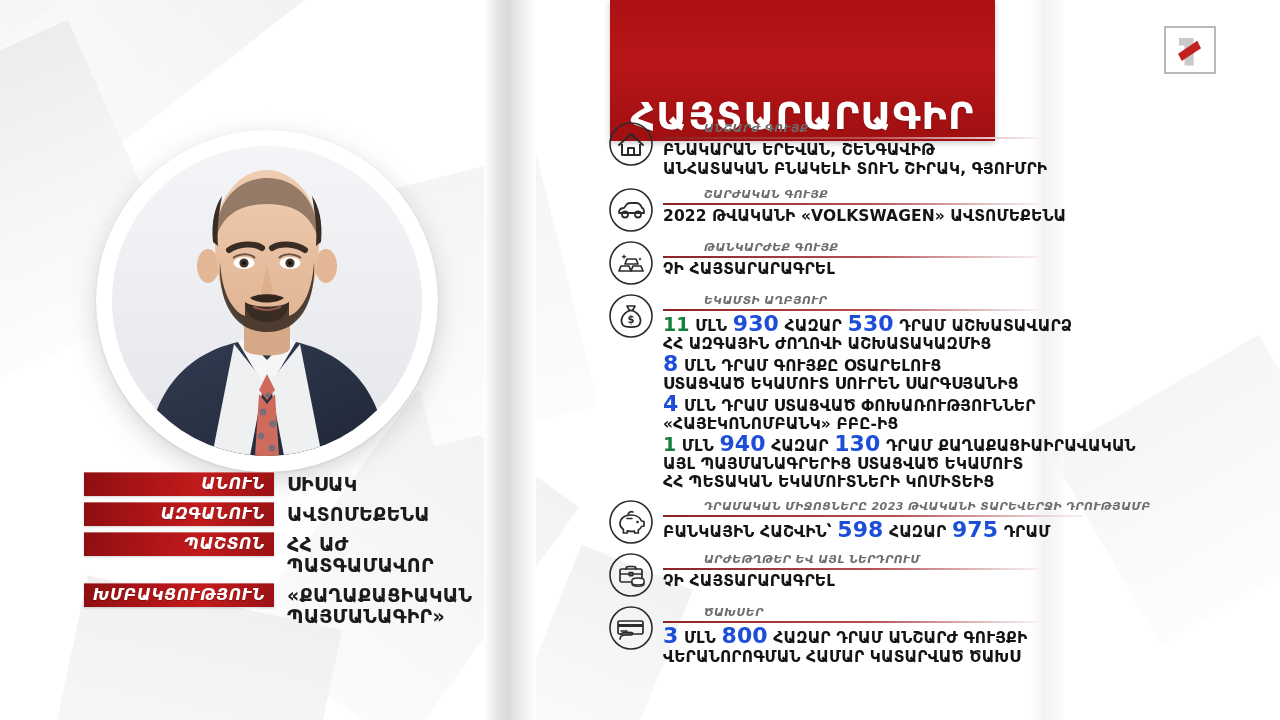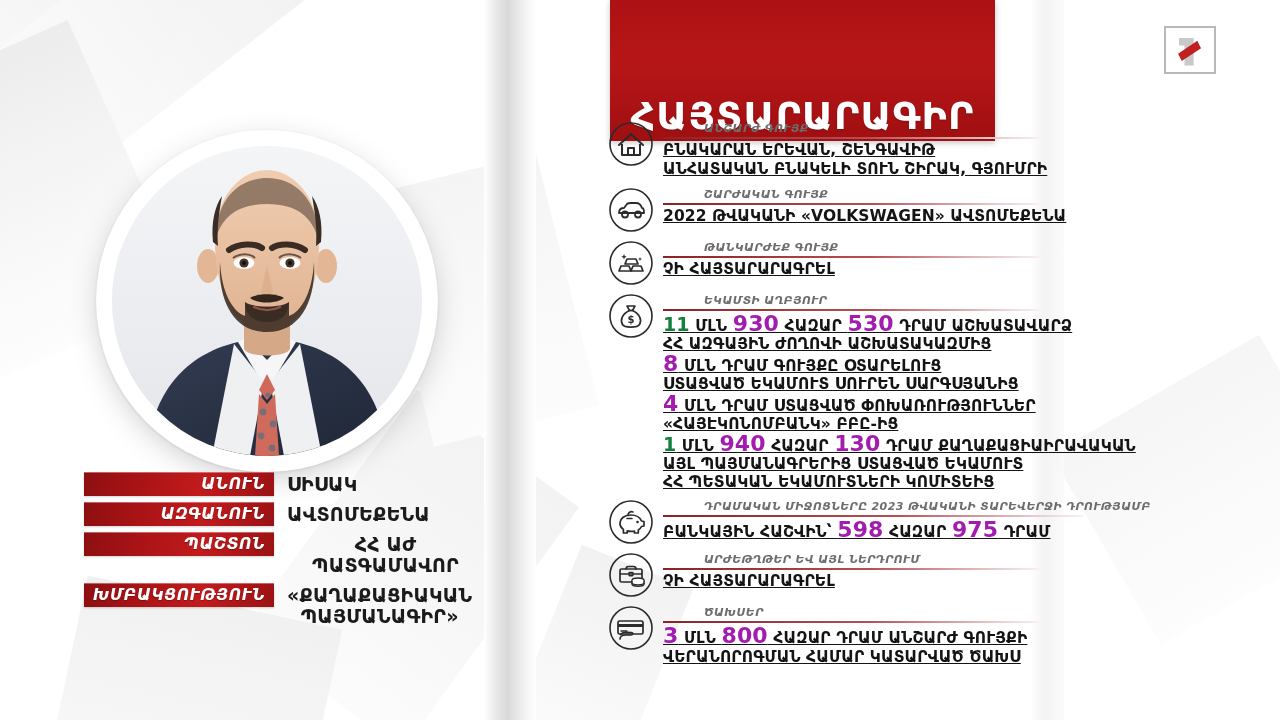--- a/index.html
+++ b/index.html
@@ -65,21 +65,21 @@
     border-radius: 50%;
     overflow: hidden;
     background: #f2f3f5;
   }
   .portrait-photo svg { display:block; width: 100%; height: 100%; }
 
   
   .info-rows {
     position: absolute; left: 84px; top: 472px; width: 400px;
   }
-  .info-row { display: flex; align-items: flex-start; margin-bottom: 6px; text-align: center; }
+  .info-row { display: flex; align-items: flex-start; margin-bottom: 6px; }
   .info-chip {
     width: 190px; min-height: 24px;
     background: linear-gradient(100deg,#8d0f11 0%, #a81316 28%, #c21b1c 62%, #9b1214 100%);
     border-top: 1px solid rgba(255,255,255,.35);
     display: flex; align-items: center; justify-content: flex-end;
     padding: 2px 9px 3px 0;
     box-shadow: 0 1px 2px rgba(0,0,0,.18);
     flex: 0 0 190px;
   }
   .info-chip span {
@@ -152,23 +152,23 @@
     width: 376px;
   }
   .sec-lines {
     font-weight: 700;
     font-size: 15.5px;
     color: #141414;
     line-height: 1.16;
     letter-spacing: .1px;
     white-space: nowrap;
   }
-  .sec-lines .big { color: #a21caf; font-size: 22px; line-height: .9; }
+  .sec-lines .big { color: #1d4ed8; font-size: 22px; line-height: .9; }
   .sec-lines .big-sm { color: #15803d; font-size: 19px; line-height: .9; }
-  .sec-lines div { padding-bottom: 1px; text-decoration: underline; }
+  .sec-lines div { padding-bottom: 1px; }
 
   
   .income .sec-lines div { padding-bottom: 0px; }
 
   
   .logo {
     position: absolute; right: 64px; top: 26px;
     width: 52px; height: 48px;
     border: 2px solid #b9b9b9;
     background: #ffffff;

